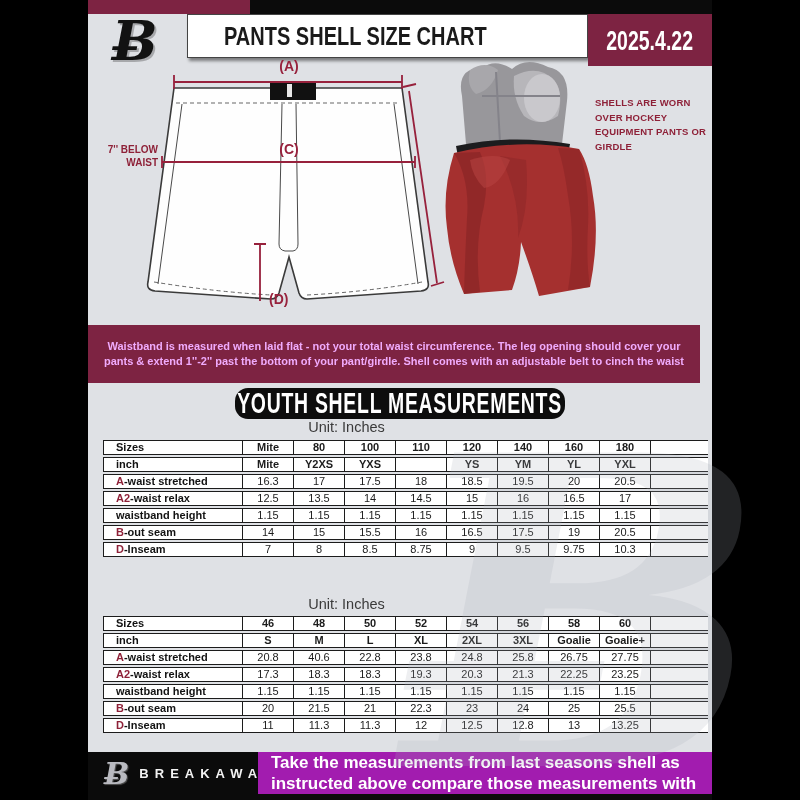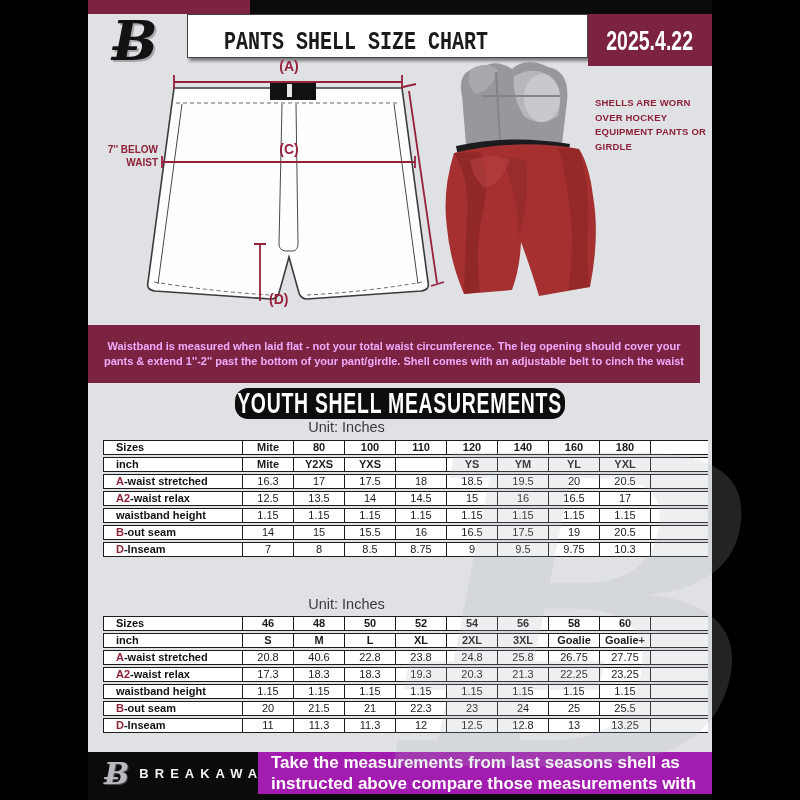--- a/index.html
+++ b/index.html
@@ -8,21 +8,21 @@
   .page{position:absolute;left:88px;top:0;width:624px;height:800px;background:#dfe1e5;}
 
   
   .top-strip{position:absolute;left:0;top:0;width:624px;height:14px;background:#0b0b0b;}
   .top-strip .maroon-seg{position:absolute;left:0;top:0;width:162px;height:14px;background:#7d2342;}
   .brand-logo{position:absolute;left:24px;top:12px;font-family:"DejaVu Serif",serif;
               font-weight:700;font-style:italic;font-size:54px;line-height:58px;color:#121212;
               text-shadow:2px 2px 0 rgba(0,0,0,.25);}
   .title-strip{position:absolute;left:99px;top:14px;width:401px;height:44px;background:#fff;
                border:1px solid #444;box-sizing:border-box;box-shadow:2px 3px 3px rgba(0,0,0,.45);
-               display:flex;align-items:flex-end;font-family:Liberation Mono, monospace;}
+               display:flex;align-items:center;}
   .title-strip span{display:inline-block;margin-left:36px;font-size:25px;font-weight:700;
                color:#1a1a1a;white-space:nowrap;transform:scale(.8,1.02);transform-origin:left center;}
   .date-box{position:absolute;left:500px;top:14px;width:124px;height:52px;background:#7d2342;
             display:flex;align-items:center;justify-content:center;}
   .date-box span{display:inline-block;font-size:25px;font-weight:700;color:#fff;
             transform:scale(.78,1.08);letter-spacing:0px;white-space:nowrap;}
 
   
   .diagram-svg{position:absolute;left:18px;top:58px;}
   .photo-svg{position:absolute;left:352px;top:56px;}

